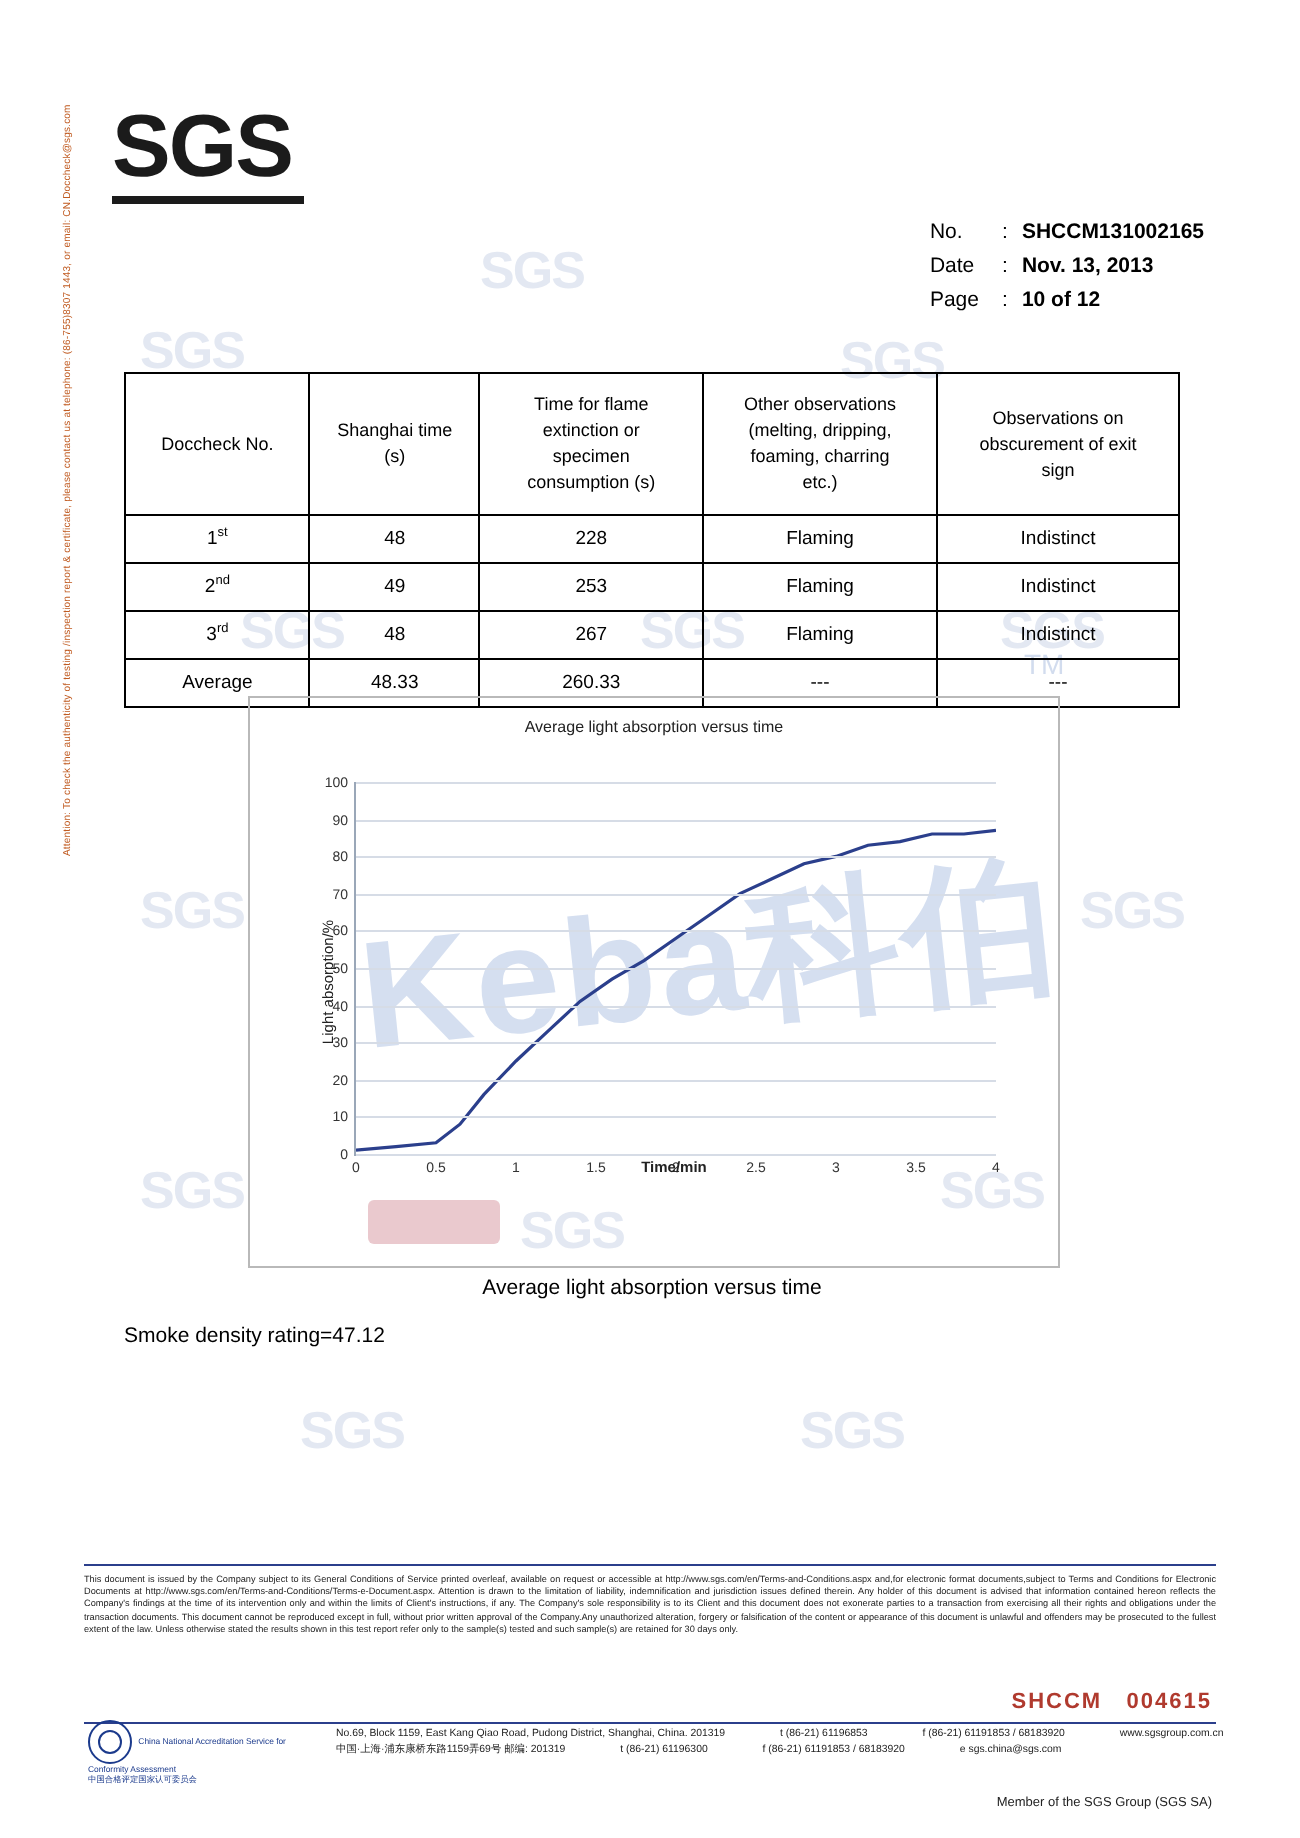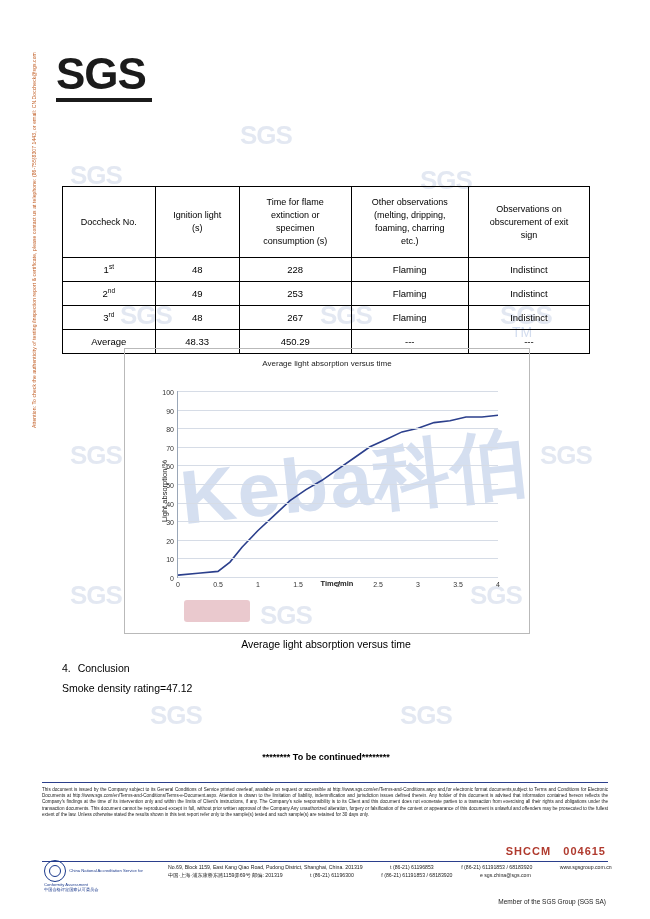--- a/index.html
+++ b/index.html
@@ -348,29 +348,40 @@
   <div class="stamp"></div>
 
   <div class="side-note">Attention: To check the authenticity of testing /inspection report &amp; certificate, please contact us at telephone: (86-755)8307 1443, or email: CN.Doccheck@sgs.com</div>
 
   <div class="sgs-logo">
     <span>SGS</span>
     <span class="bar"></span>
   </div>
 
 
+  <div class="meta">
+    <div class="row">
+      <span class="lbl">No.</span><span class="colon">:</span><b>SHCCM131002165</b>
+    </div>
+    <div class="row">
+      <span class="lbl">Date</span><span class="colon">:</span><b>Nov. 13, 2013</b>
+    </div>
+    <div class="row">
+      <span class="lbl">Page</span><span class="colon">:</span><b>10 of 12</b>
+    </div>
+  </div>
 
   <table class="tbl">
     <thead>
       <tr>
         <th class="col1">
           <div>Doccheck No.</div>
         </th>
         <th class="col2">
-          <div>Ignition light</div>
+          <div>Shanghai time</div>
           <div>(s)</div>
         </th>
         <th class="col3">
           <div>Time for flame</div>
           <div>extinction or</div>
           <div>specimen</div>
           <div>consumption (s)</div>
         </th>
         <th class="col4">
           <div>Other observations</div>
@@ -403,21 +414,21 @@
       <tr>
         <td><span>3</span><sup>rd</sup></td>
         <td>48</td>
         <td>267</td>
         <td>Flaming</td>
         <td>Indistinct</td>
       </tr>
       <tr>
         <td>Average</td>
         <td>48.33</td>
-        <td>450.29</td>
+        <td>260.33</td>
         <td>---</td>
         <td>---</td>
       </tr>
     </tbody>
   </table>
 
   <div class="chart-box">
     <div class="chart-title">Average light absorption versus time</div>
     <div class="ylabel">Light absorption/%</div>
     <div class="plot" id="plot">
@@ -465,27 +476,22 @@
         <span class="xtick" style="left: 200px;">2.5</span>
         <span class="xtick" style="left: 240px;">3</span>
         <span class="xtick" style="left: 280px;">3.5</span>
         <span class="xtick" style="left: 320px;">4</span>
       </div>
     <div class="xlabel">Time/min</div>
   </div>
   <div class="chart-caption">Average light absorption versus time</div>
 
   <div class="concl">
-    <div>
-      <span>4.</span>
-      <span class="head">Conclusion</span>
-    </div>
     <div>Smoke density rating=47.12</div>
   </div>
-  <div class="tbc">********  To be continued********</div>
 
   <div class="footer-rule"></div>
   <div class="legal">This document is issued by the Company subject to its General Conditions of Service printed overleaf, available on request or accessible at http://www.sgs.com/en/Terms-and-Conditions.aspx and,for electronic format documents,subject to Terms and Conditions for Electronic Documents at http://www.sgs.com/en/Terms-and-Conditions/Terms-e-Document.aspx. Attention is drawn to the limitation of liability, indemnification and jurisdiction issues defined therein. Any holder of this document is advised that information contained hereon reflects the Company's findings at the time of its intervention only and within the limits of Client's instructions, if any. The Company's sole responsibility is to its Client and this document does not exonerate parties to a transaction from exercising all their rights and obligations under the transaction documents. This document cannot be reproduced except in full, without prior written approval of the Company.Any unauthorized alteration, forgery or falsification of the content or appearance of this document is unlawful and offenders may be prosecuted to the fullest extent of the law. Unless otherwise stated the results shown in this test report refer only to the sample(s) tested and such sample(s) are retained for 30 days only.</div>
   <div class="doc-no">
     <span>SHCCM</span>
     &nbsp;
     <span>004615</span>
   </div>
   <div class="footer-rule2"></div>
 

